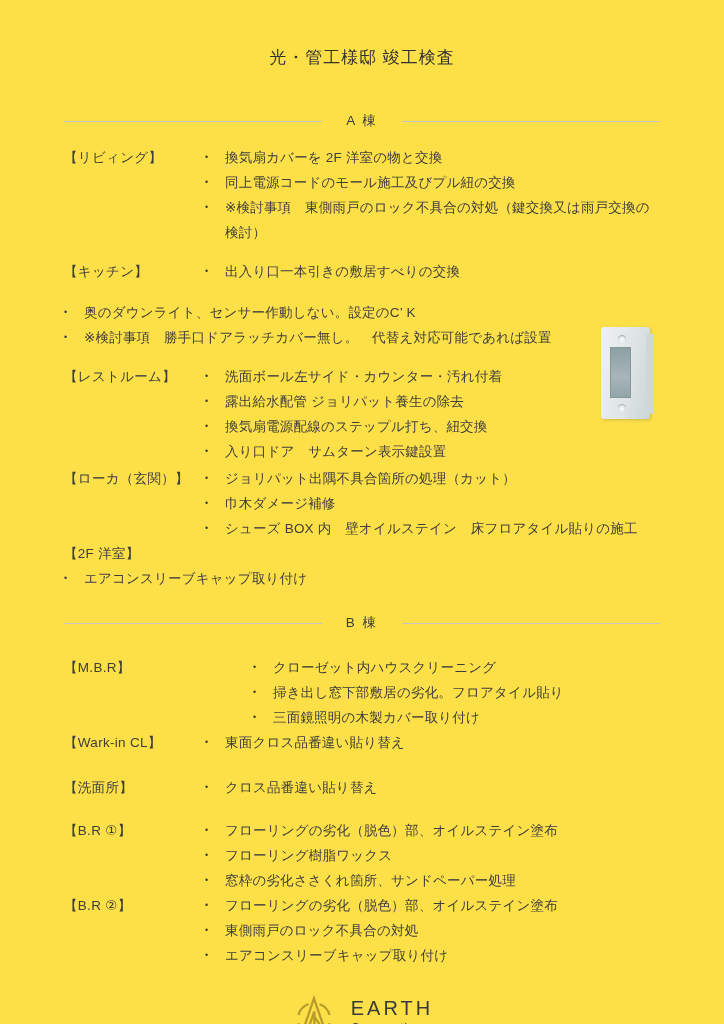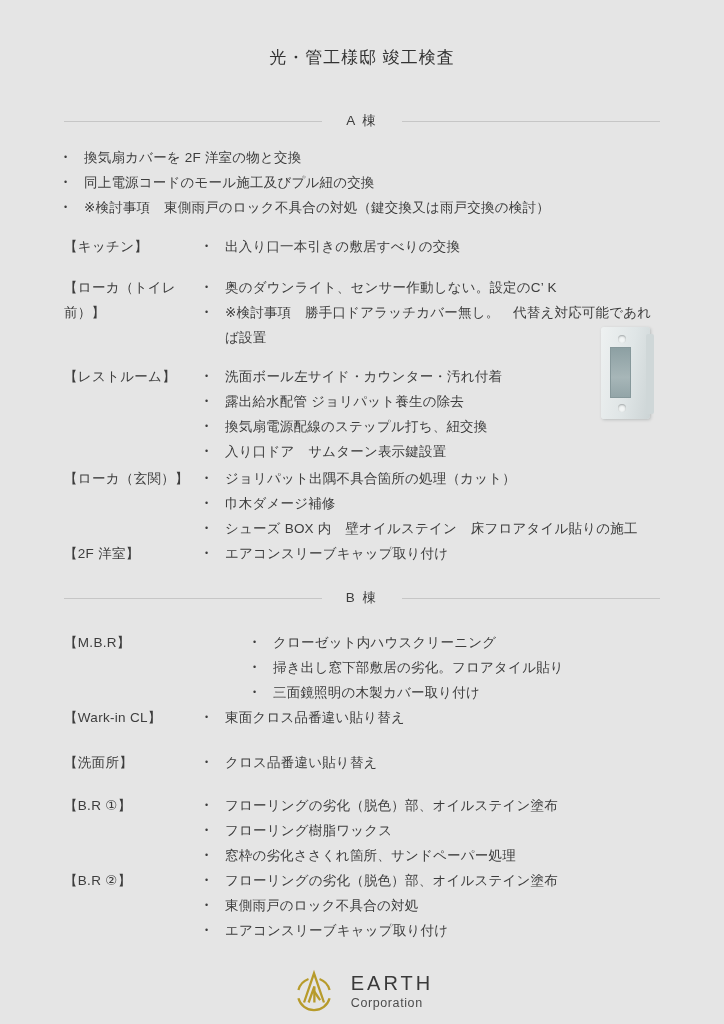--- a/index.html
+++ b/index.html
@@ -1,21 +1,21 @@
 <!DOCTYPE html>
 <html lang="ja"><head>
 <meta charset="utf-8">
 <style>
   html, body { margin: 0; padding: 0; background: #ffffff; }
   .page {
     position: relative;
     width: 724px;
     height: 1024px;
     margin: 0 auto;
-    background: #e5e5e5;
+    background: #fde047;
     box-sizing: border-box;
     padding: 46px 64px 0;
     font-family: "Liberation Sans", "DejaVu Sans", sans-serif;
     color: #3d3d3d;
     overflow: hidden;
   }
   .doc-title {
     margin: 0 0 42px;
     font-size: 17px;
     font-weight: 500;
@@ -34,21 +34,21 @@
   .room-label { width: 141px; flex: none; font-size: 13.5px; line-height: 25px; color: #3d3d3d; letter-spacing: .3px; }
   .items { flex: 1; min-width: 0; }
   .item { display: flex; line-height: 25px; font-size: 13.5px; color: #3d3d3d; }
   .bullet { flex: none; width: 20px; font-size: 9px; line-height: 25px; color: #3d3d3d; }
   .item-text { flex: 1; letter-spacing: .2px; }
 
   
   .sec0 .room:nth-child(2) { margin-bottom: 16px; justify-content: center; }
   .sec0 .room:nth-child(4) { margin-bottom: 2px; }
   .sec0 .room:nth-child(5) { margin-bottom: 0; }
-  .sec0 .room:nth-child(6) { margin-bottom: 0; }
+  .sec0 .room:nth-child(6) { margin-bottom: 0; flex-direction: column; }
   .sec1 .room:nth-child(1) { margin-bottom: 0; gap: 48px; }
   .sec1 .room:nth-child(2) { margin-bottom: 20px; }
   .sec1 .room:nth-child(3) { margin-bottom: 18px; }
   .sec1 .room:nth-child(4) { margin-bottom: 0; }
   .sec1 .room:nth-child(5) { margin-bottom: 0; }
 
   
   .plate {
     position: absolute;
     left: 601px;
@@ -104,20 +104,21 @@
 
   <div id="sections">
       <section class="section sec0">
         <div class="divider">
           <span class="rule"></span>
           <span class="divider-label">A 棟</span>
           <span class="rule"></span>
         </div>
         <div class="rooms">
           <div class="room">
+            <div class="room-label">【リビィング】</div>
             <div class="items">
               <div class="item">
                 <span class="bullet">•</span>
                 <span class="item-text">換気扇カバーを 2F 洋室の物と交換</span>
               </div>
               <div class="item">
                 <span class="bullet">•</span>
                 <span class="item-text">同上電源コードのモール施工及びプル紐の交換</span>
               </div>
               <div class="item">
@@ -129,21 +130,20 @@
           <div class="room">
             <div class="room-label">【キッチン】</div>
             <div class="items">
               <div class="item">
                 <span class="bullet">•</span>
                 <span class="item-text">出入り口一本引きの敷居すべりの交換</span>
               </div>
             </div>
           </div>
           <div class="room">
-            <div class="room-label">【ローカ（トイレ前）】</div>
             <div class="items">
               <div class="item">
                 <span class="bullet">•</span>
                 <span class="item-text">奥のダウンライト、センサー作動しない。設定のC’ K</span>
               </div>
               <div class="item">
                 <span class="bullet">•</span>
                 <span class="item-text">※検討事項　勝手口ドアラッチカバー無し。　代替え対応可能であれば設置</span>
               </div>
             </div>

